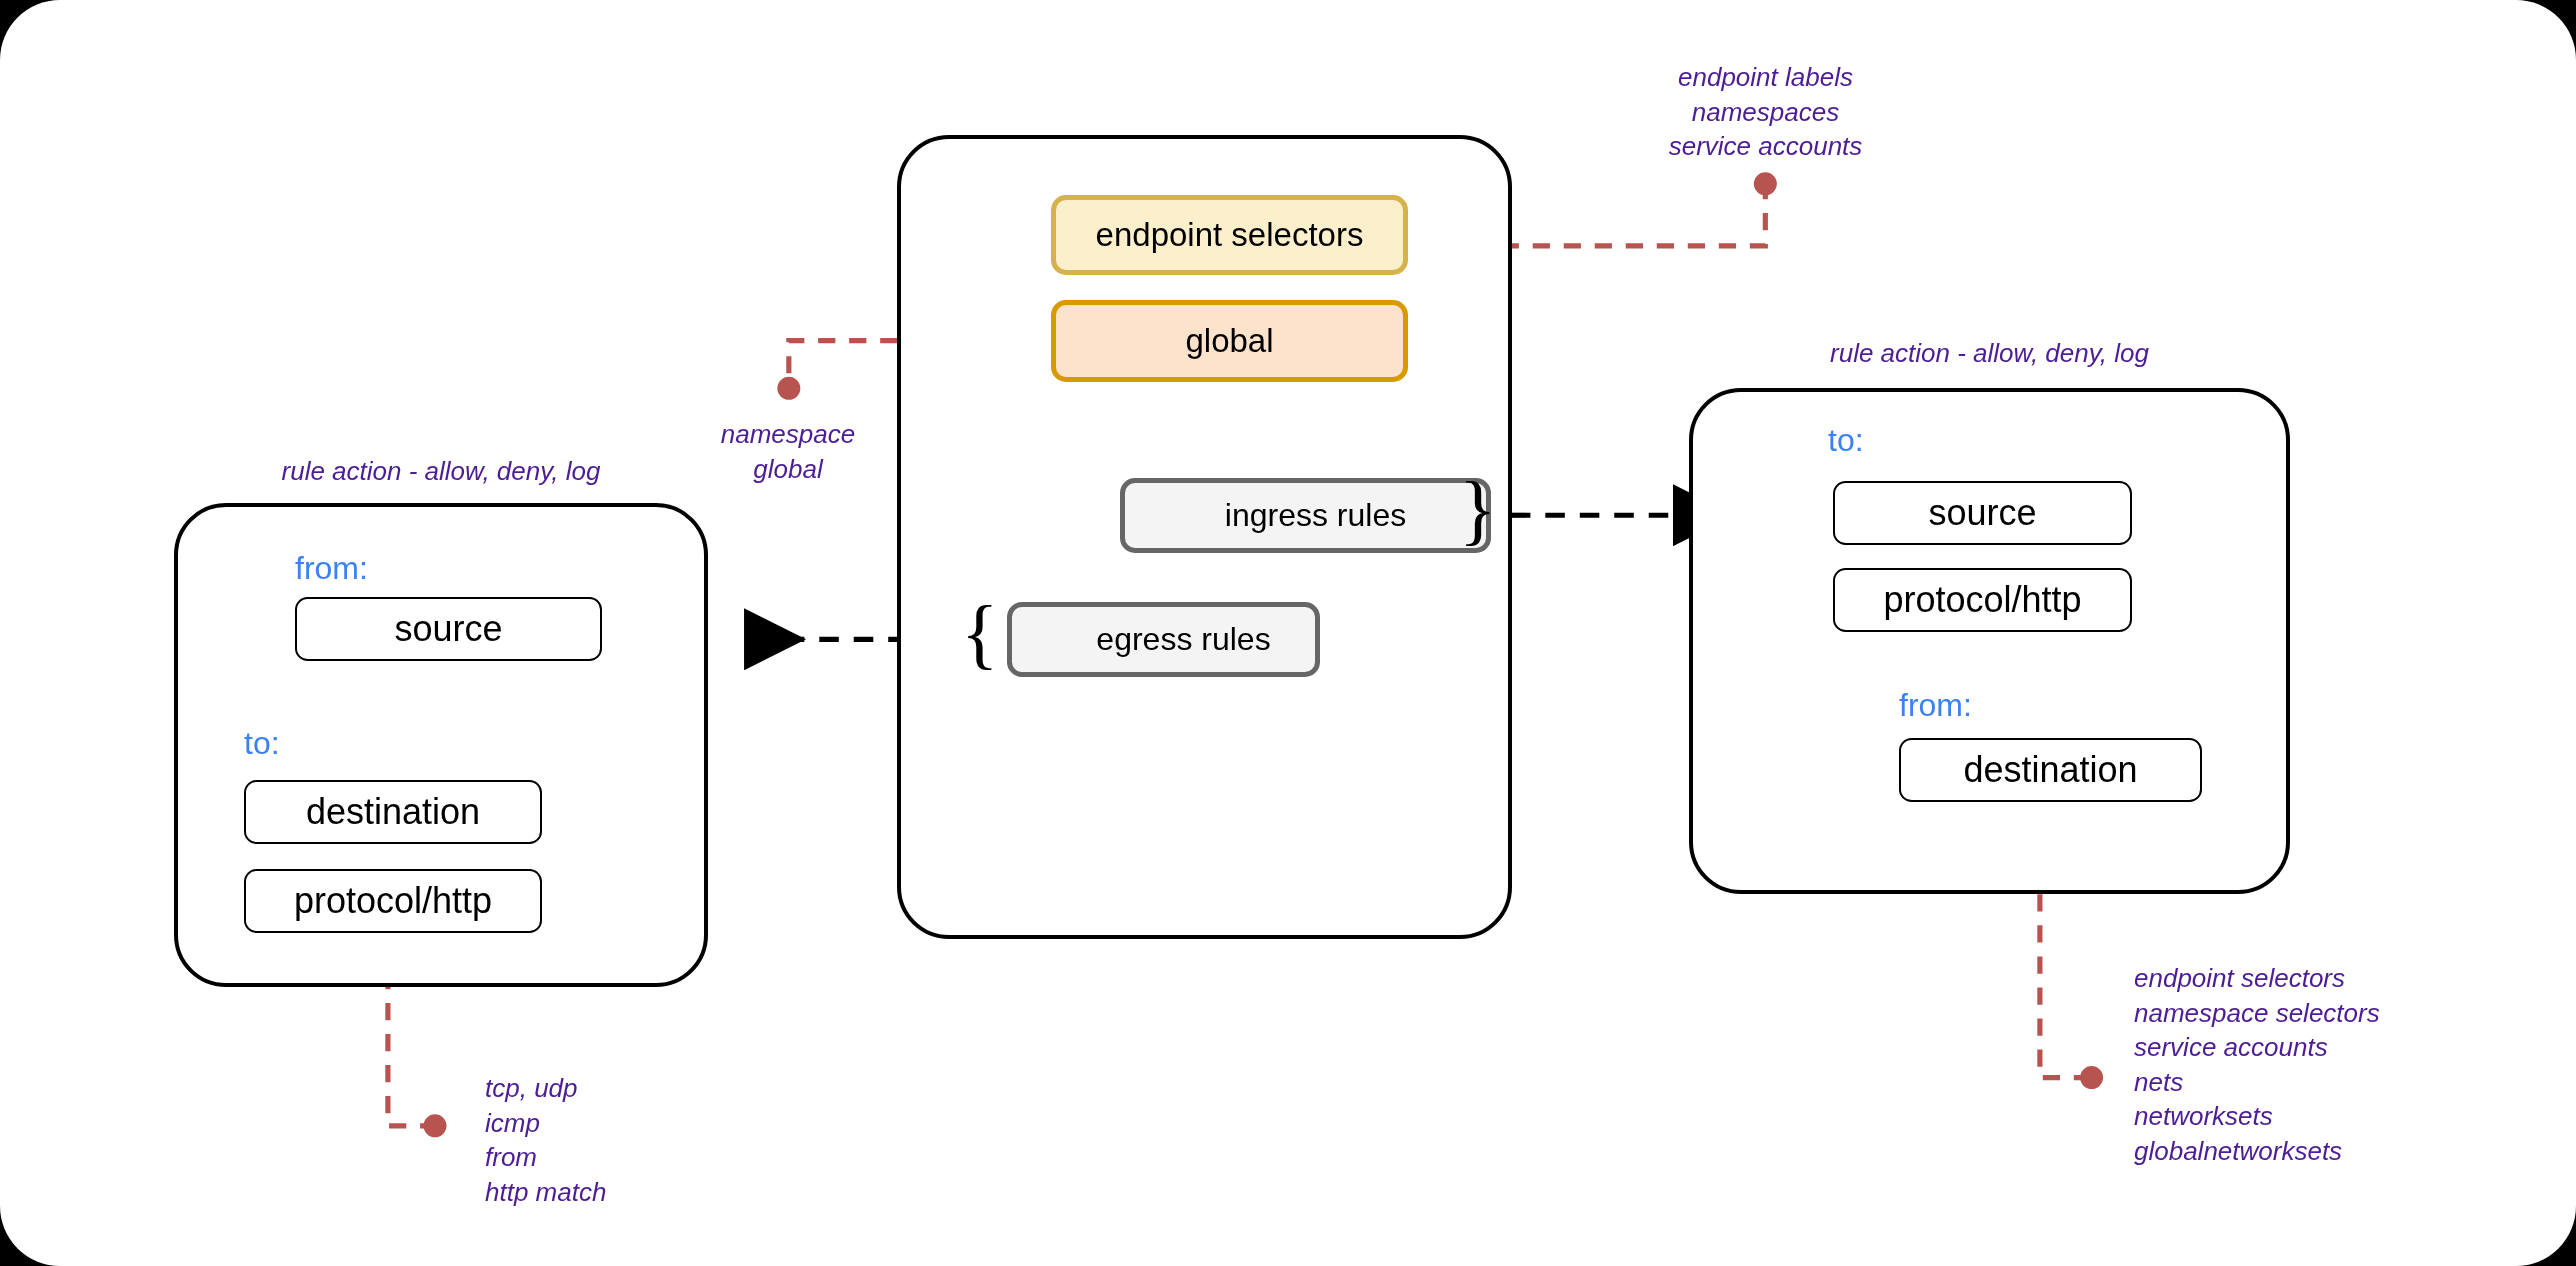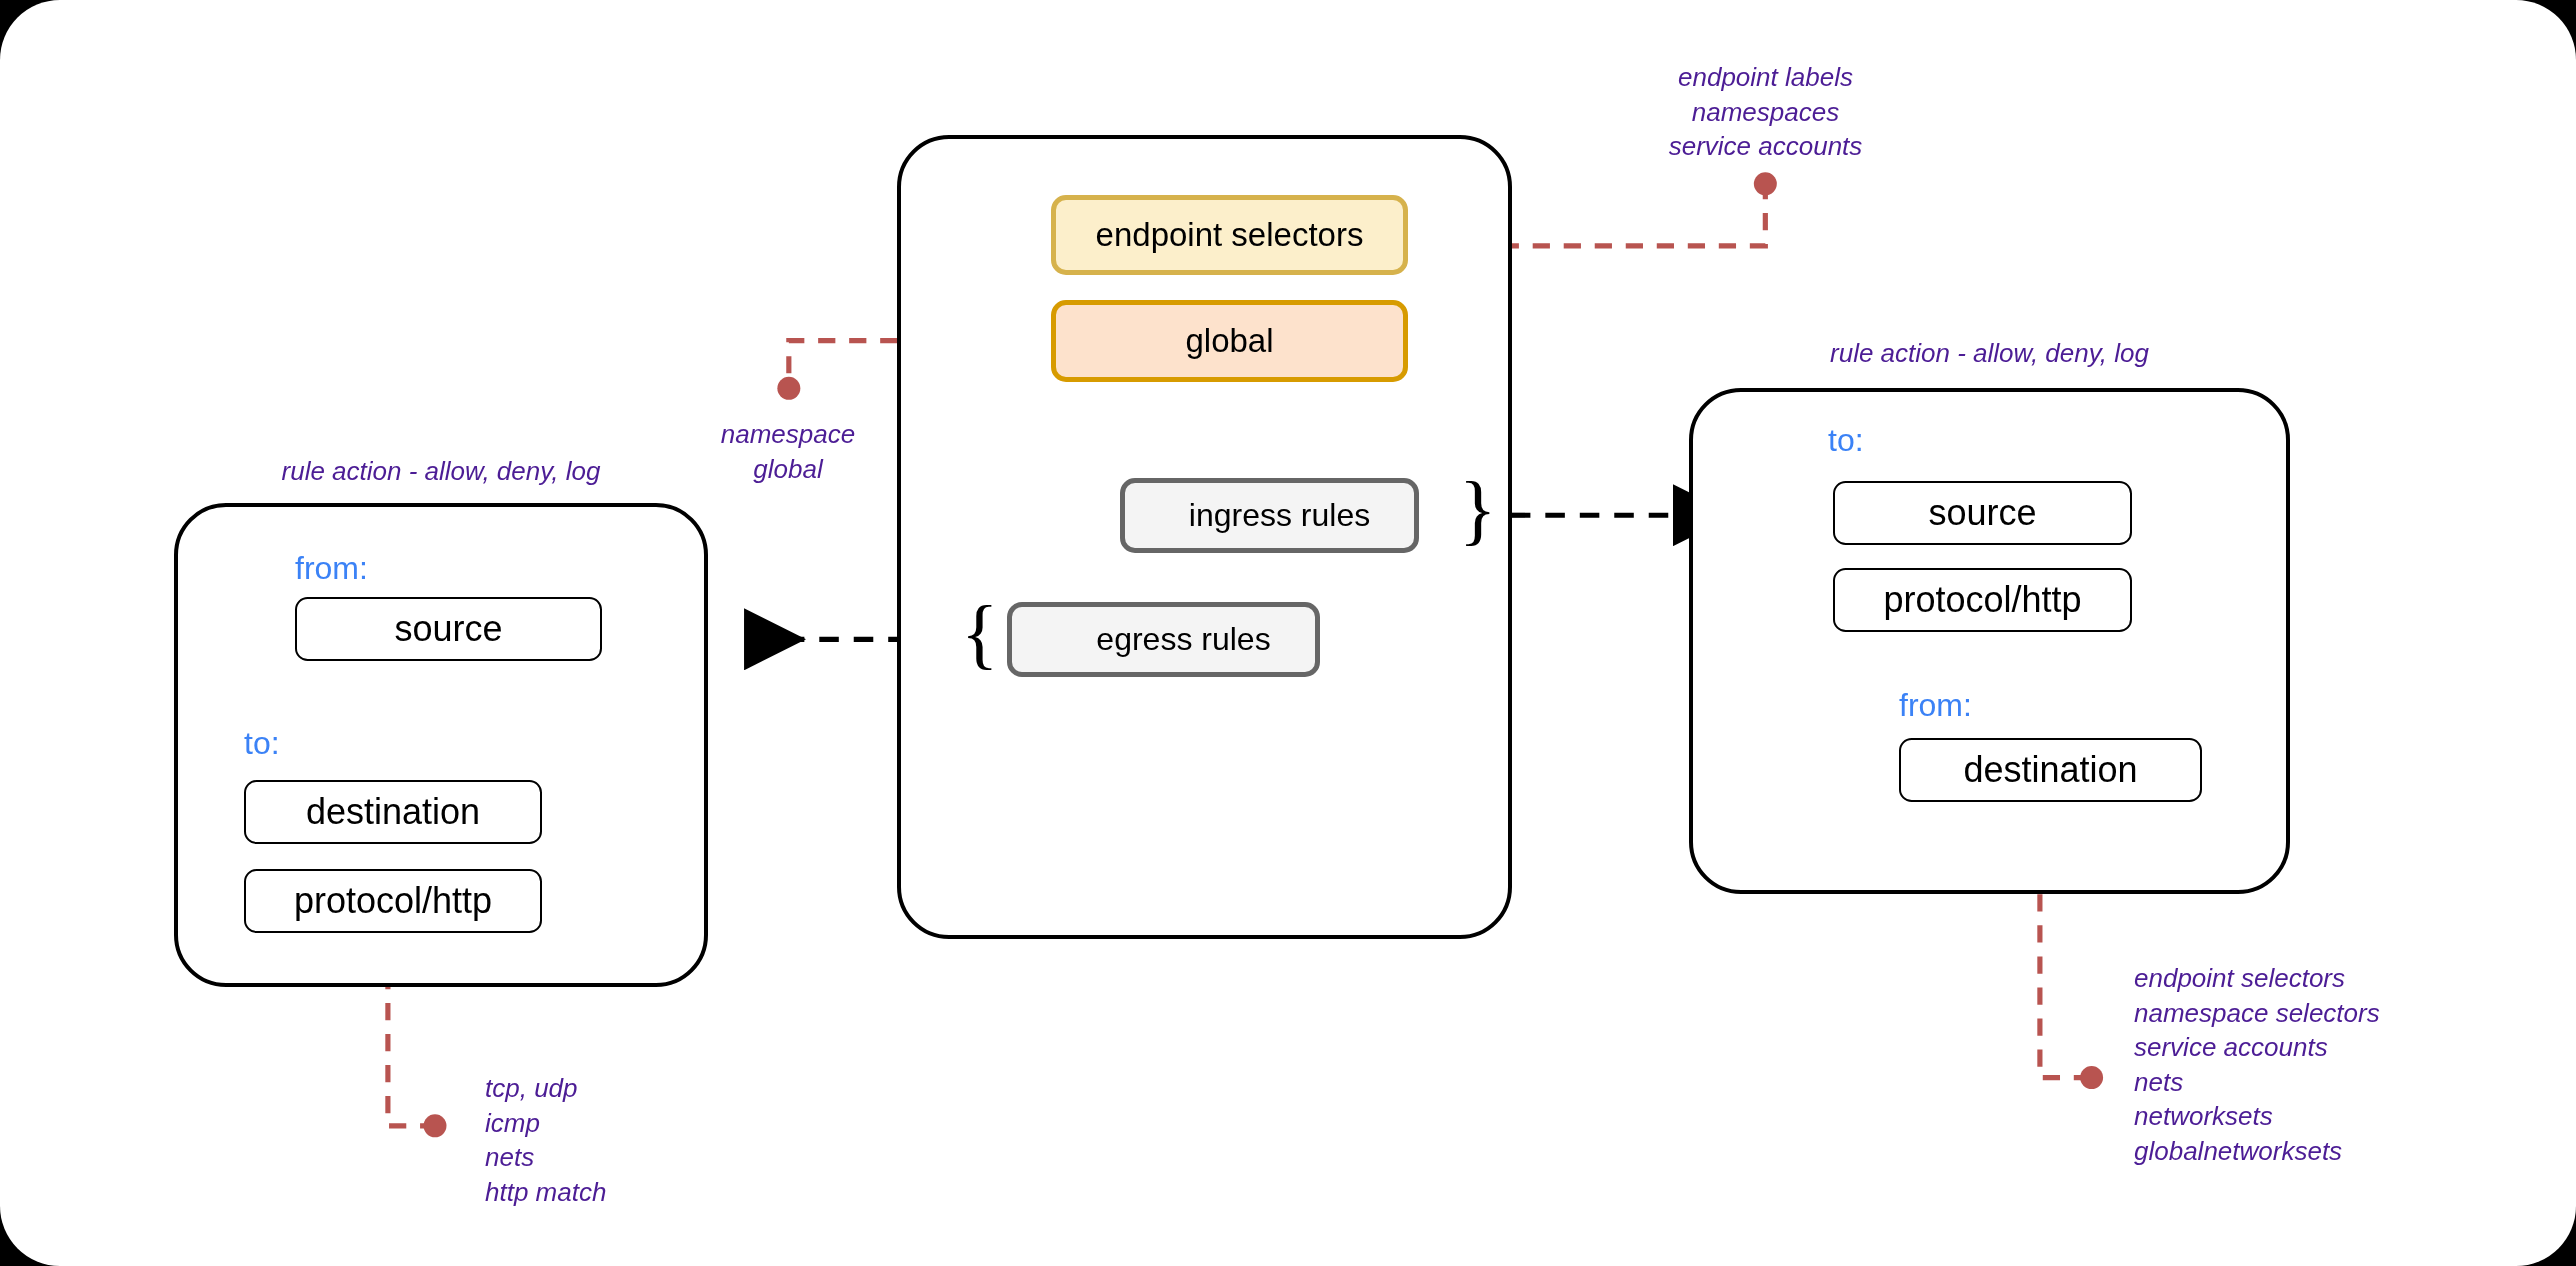--- a/index.html
+++ b/index.html
@@ -56,21 +56,21 @@
     <path d="M3551,1395 L3551,1876 L3628,1876" fill="none" stroke="#b85450" stroke-width="9" stroke-dasharray="30 24"></path>
     <circle cx="3641" cy="1876" r="20" fill="#b85450"></circle>
   </svg>
 
   <div class="bigbox" style="left:897px;top:135px;width:615px;height:804px;"></div>
 
   <div class="chip chip-yellow" style="left:1051px;top:195px;width:357px;height:80px;">endpoint selectors</div>
 
   <div class="chip chip-orange" style="left:1051px;top:300px;width:357px;height:82px;">global</div>
 
-  <div class="chip chip-gray" style="left:1120px;top:478px;width:299px;height:75px;padding-left:20px;">ingress rules</div>
+  <div class="chip chip-gray" style="left:1120px;top:478px;width:371px;height:75px;padding-left:20px;">ingress rules</div>
 
   <div class="brace" style="left:1459px;top:471px;">}</div>
 
   <div class="chip chip-gray" style="left:1007px;top:602px;width:313px;height:75px;padding-left:40px;">egress rules</div>
 
   <div class="brace" style="left:961px;top:595px;">{</div>
 
   <div class="ann ann-center" style="left:174px;top:454px;width:534px;">rule action - allow, deny, log</div>
 
   <div class="bigbox" style="left:174px;top:503px;width:534px;height:484px;"></div>
@@ -95,21 +95,21 @@
 
   <div class="ann ann-center" style="left:1603px;top:60px;width:325px;">endpoint labels
 namespaces
 service accounts</div>
 
   <div class="ann ann-center" style="left:666px;top:417px;width:244px;">namespace
 global</div>
 
   <div class="ann ann-left" style="left:485px;top:1071px;width:345px;">tcp, udp
 icmp
-nets
+from
 http match</div>
 
   <div class="ann ann-left" style="left:2134px;top:961px;width:402px;">endpoint selectors
 namespace selectors
 service accounts
 nets
 networksets
 globalnetworksets</div>
 
 </div>

